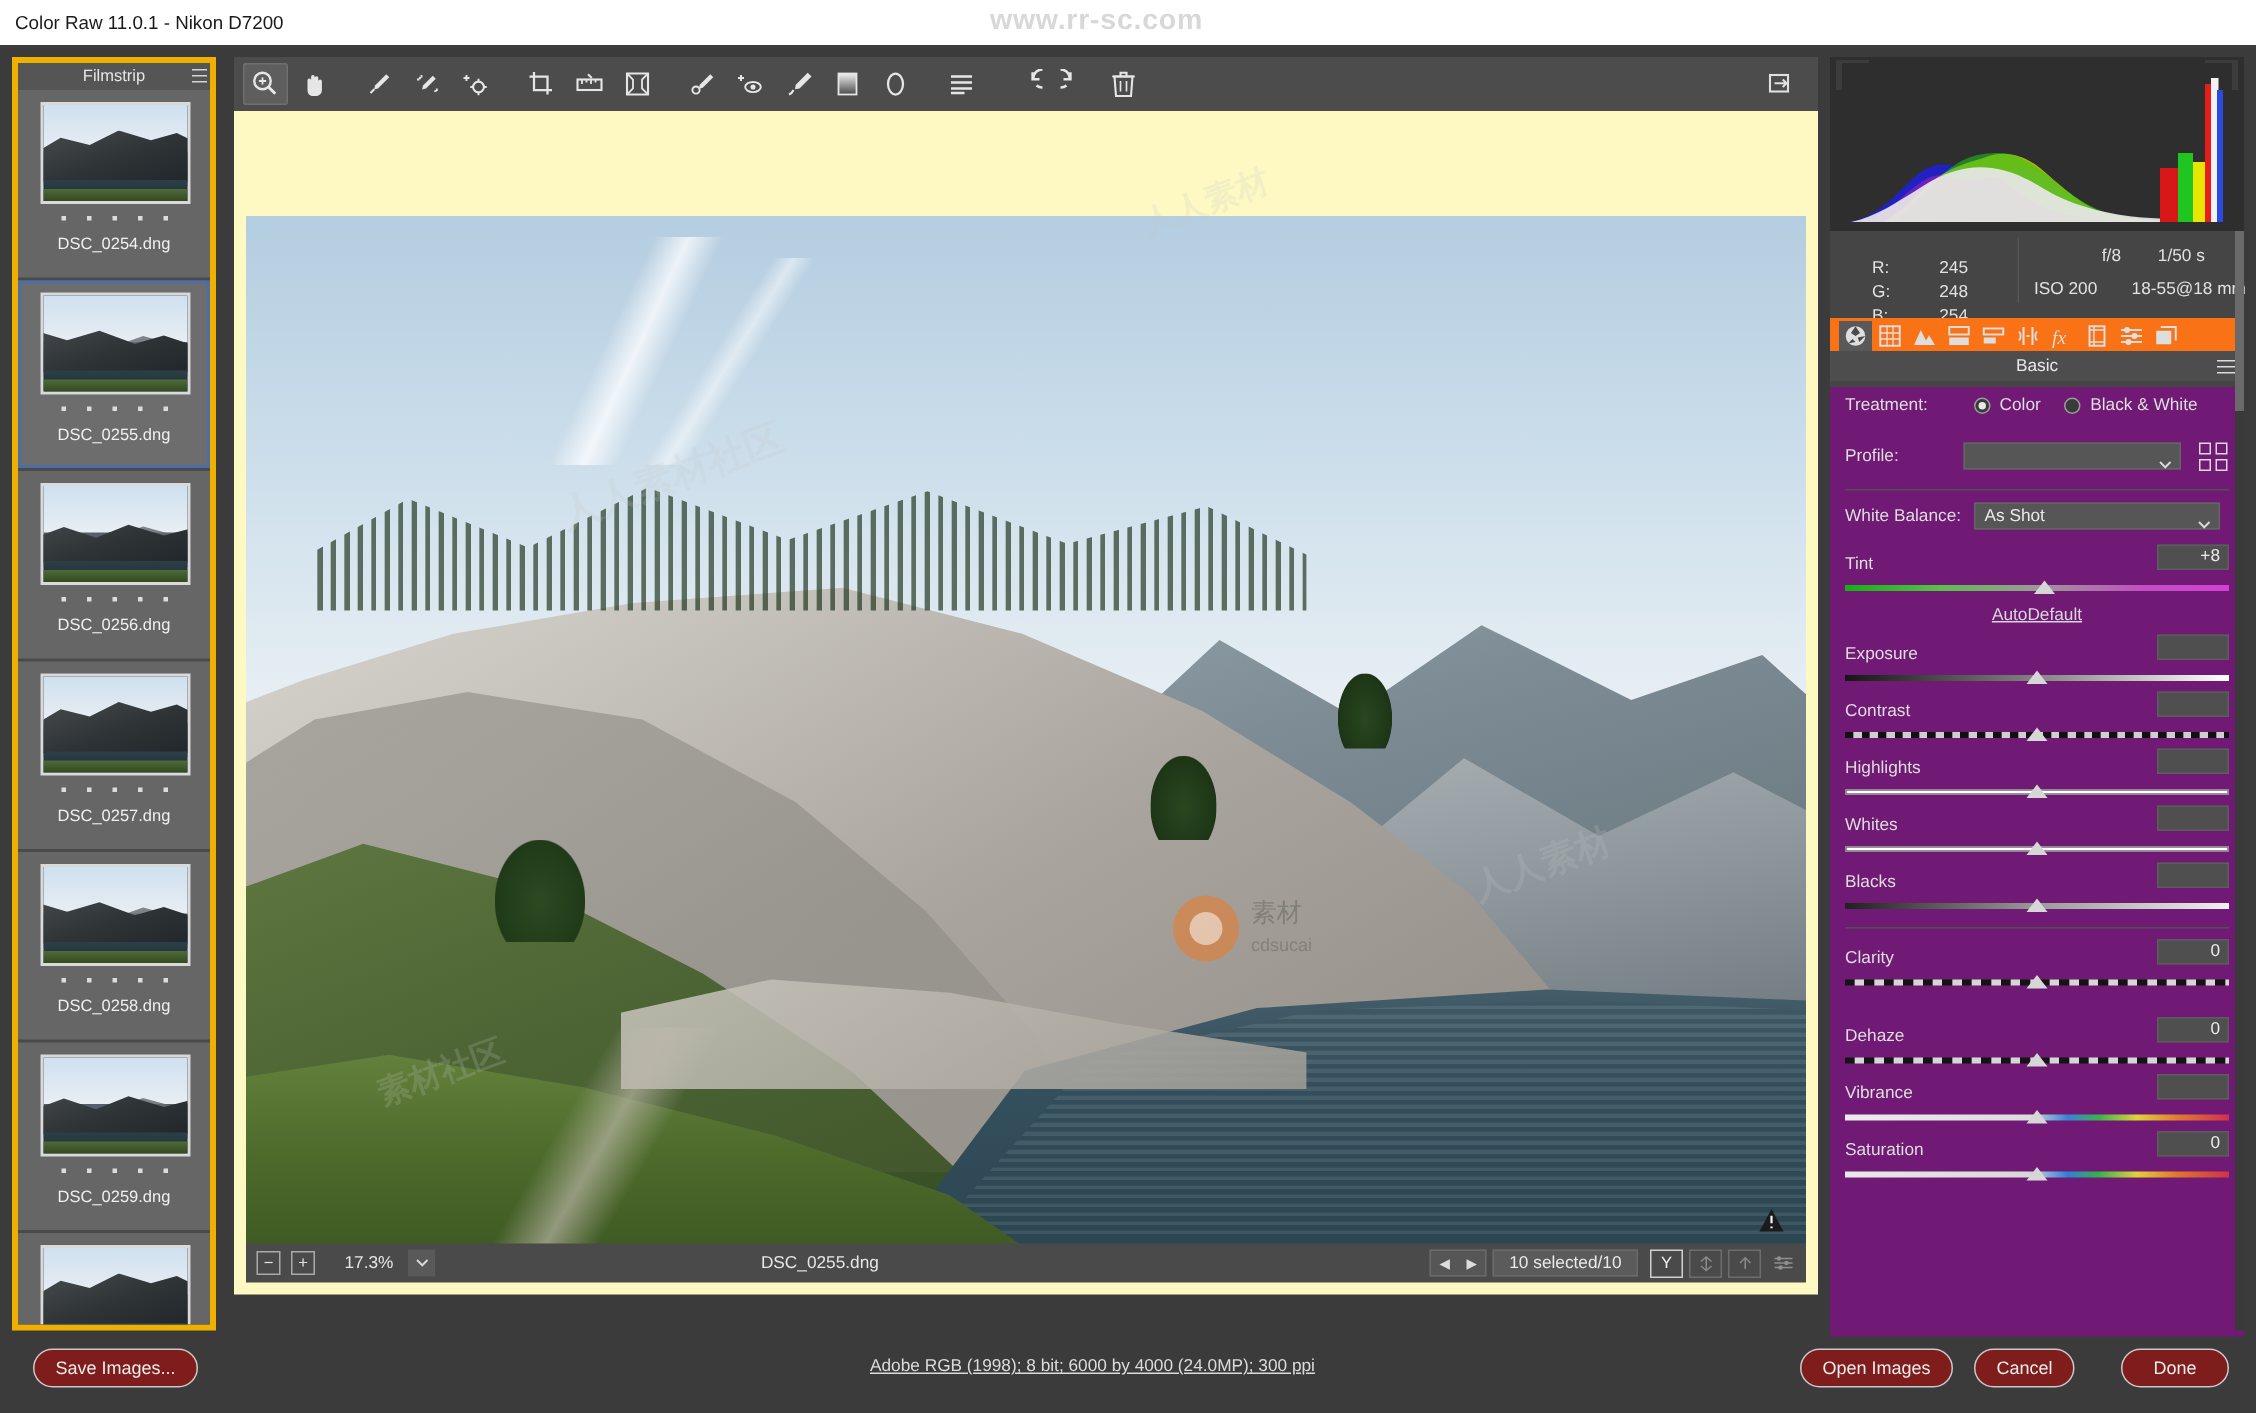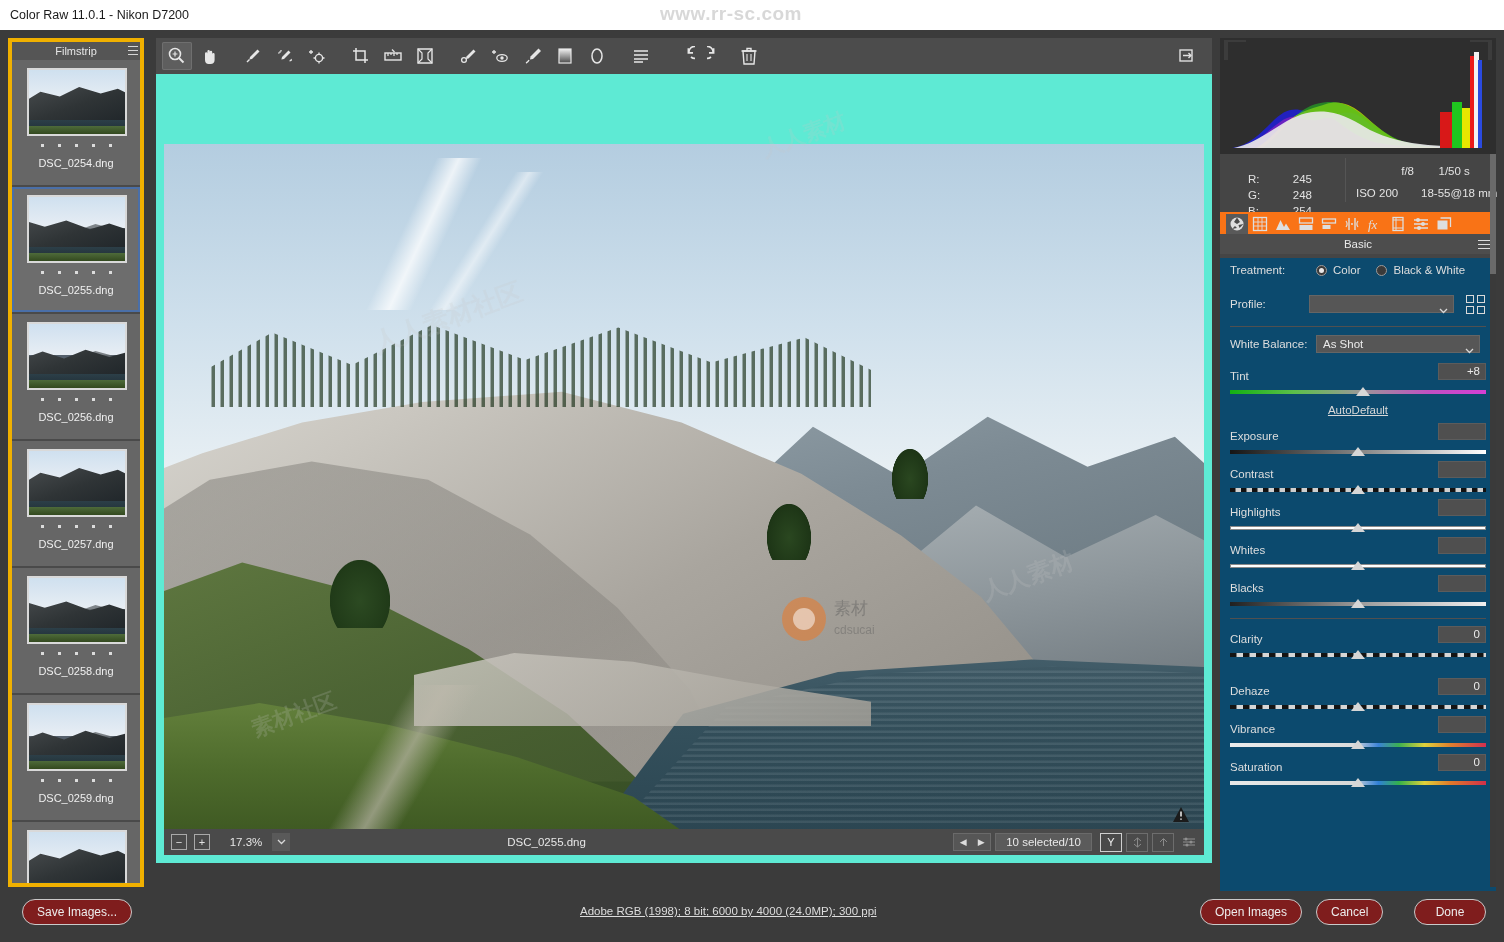--- a/index.html
+++ b/index.html
@@ -107,21 +107,21 @@
     display: flex; align-items: center; justify-content: center;
     border-radius: 2px;
   }
   .tool.active { background: #5e5e5e; box-shadow: inset 0 0 0 1px #6f6f6f; }
   .tool svg { display: block; }
   .tool-gap { width: 12px; }
   .tool-right { position: absolute; right: 10px; top: 4px; width: 30px; height: 28px;
     display: flex; align-items: center; justify-content: center; }
 
   .canvas-area {
-    position: relative; width: 1056px; height: 789px; background: #5eead4;
+    position: relative; width: 1056px; height: 789px; background: #fef9c3;
   }
   .photo {
     position: absolute; left: 8px; top: 70px; width: 1040px; height: 693px;
     overflow: hidden; background: #2b3a44;
   }
   
   .p-sky { position:absolute; left:0; top:0; width:100%; height:62%;
     background: linear-gradient(#b4cde0 0%, #cfe0ec 42%, #e9f0f4 78%, #f2f5f6 100%); }
   .p-contrail { position:absolute; left:10%; top:2%; width:30%; height:22%;
     background: linear-gradient(115deg, rgba(255,255,255,0) 44%, rgba(255,255,255,.75) 50%, rgba(255,255,255,0) 56%); }
@@ -260,21 +260,21 @@
   .panel-head {
     position: relative; width: 276px; height: 20px; background: #4d4d4d;
     color: #e8e8e8; font-size: 11.5px; text-align: center; line-height: 20px;
   }
   .panel-head .ph-menu {
     position: absolute; right: 6px; top: 6px; width: 12px; height: 9px;
     display:flex; flex-direction:column; justify-content:space-between;
   }
   .panel-head .ph-menu i { height:1px; background:#dcdcdc; display:block; }
 
-  .panel-body { position: relative; width: 276px; height: 633px; background: #0c4a6e; padding: 0 10px; }
+  .panel-body { position: relative; width: 276px; height: 633px; background: #701a75; padding: 0 10px; }
 
   .row { position: relative; height: 24px; display: flex; align-items: center; color: #dedede; font-size: 11.5px; }
   .row .lbl { width: 86px; }
   .radio { display:flex; align-items:center; margin-right: 16px; }
   .radio .dot {
     width: 11px; height: 11px; border-radius: 50%; border: 1px solid #9b9b9b;
     background: #3a3a3a; margin-right: 6px; position: relative;
   }
   .radio .dot.on::after {
     content:''; position:absolute; left:2px; top:2px; width:5px; height:5px;

